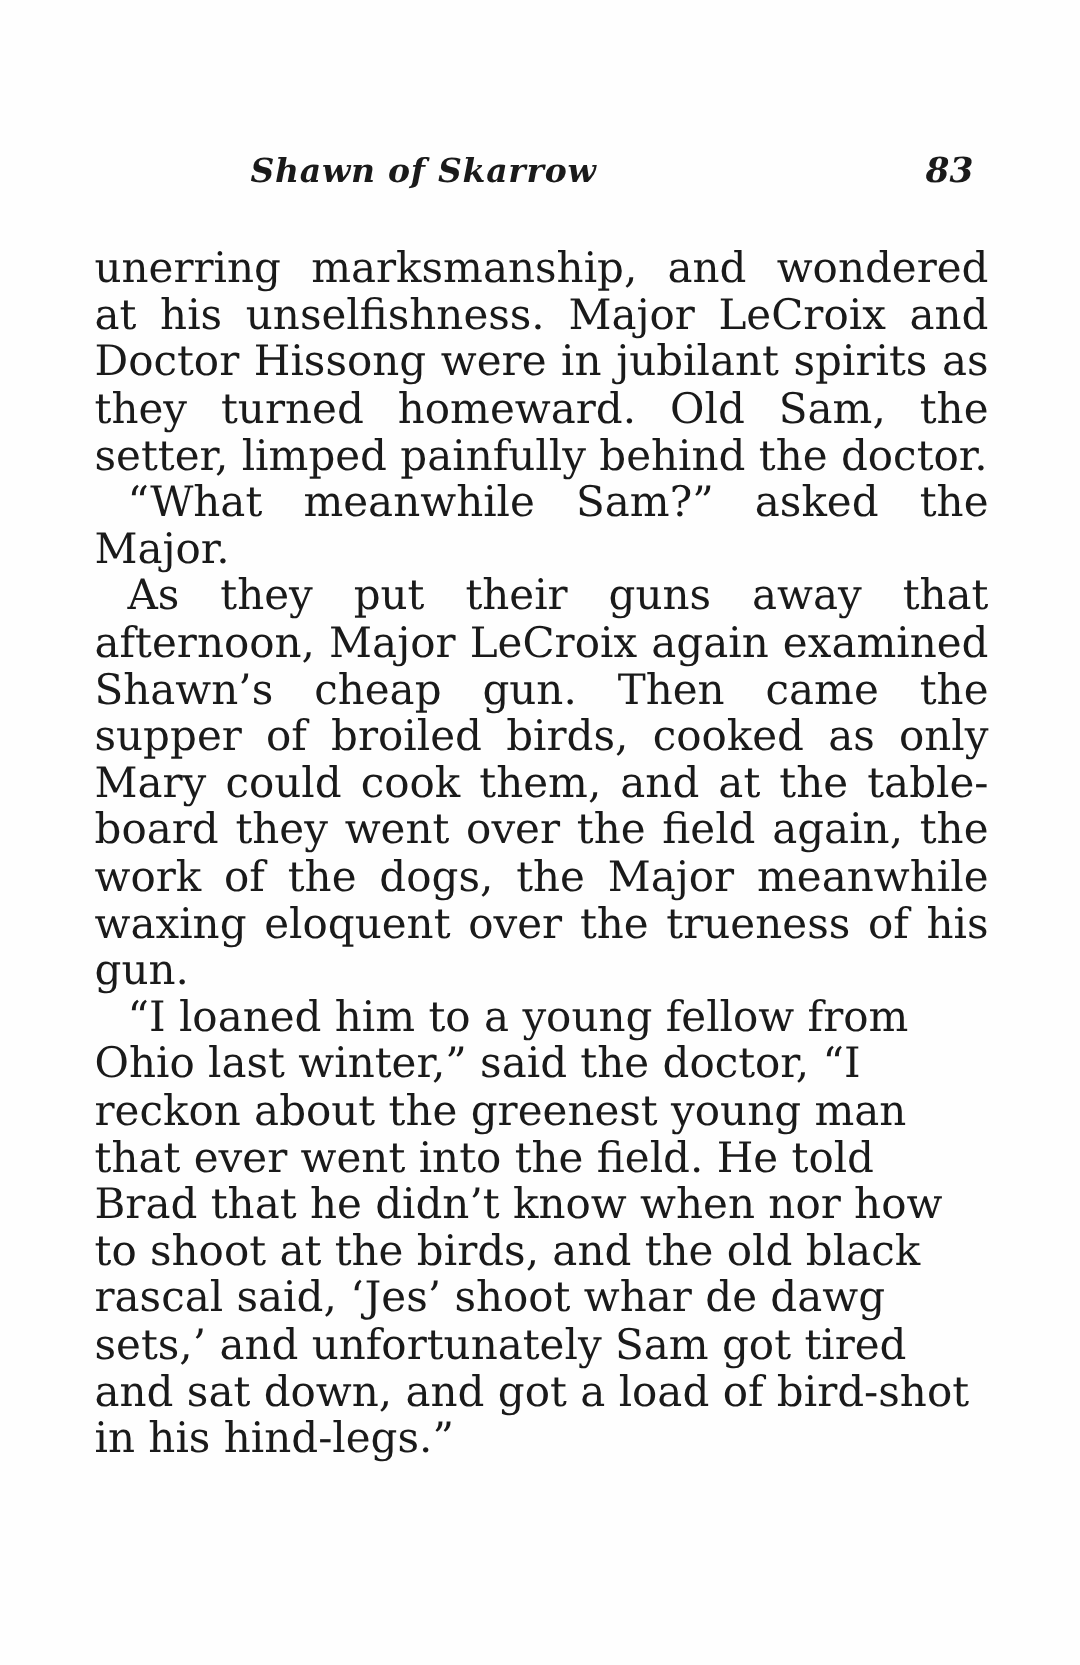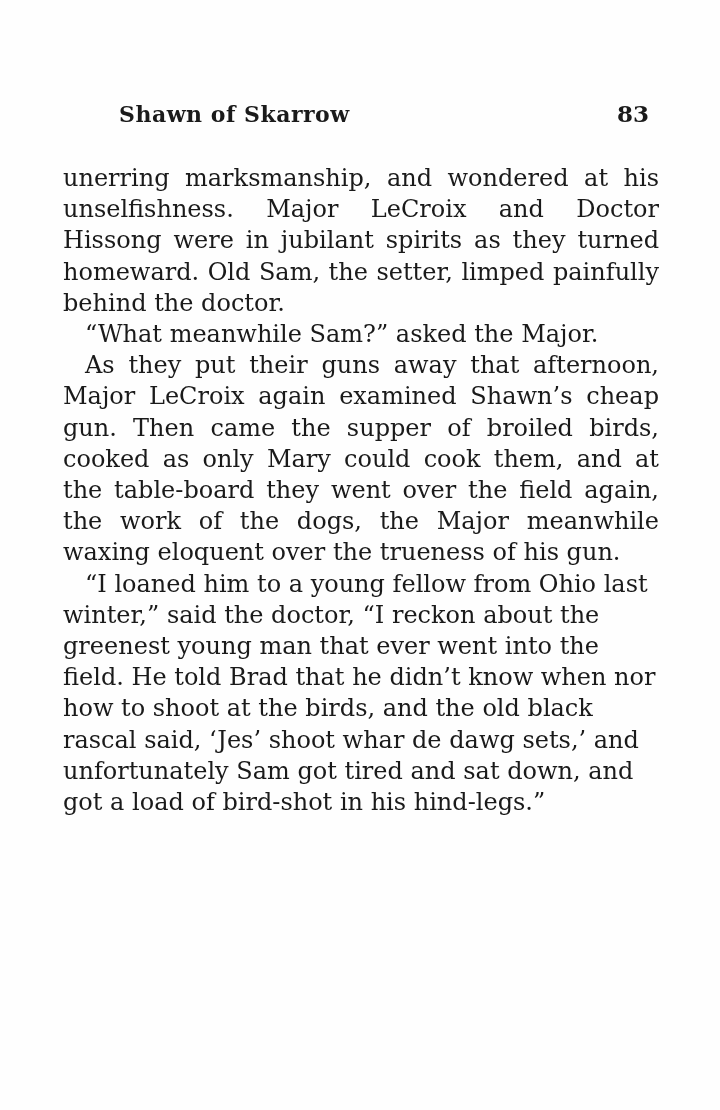--- a/index.html
+++ b/index.html
@@ -26,38 +26,40 @@
     position: absolute;
     left: 63px;
     top: 100px;
     width: 594px;
     display: flex;
     align-items: baseline;
     justify-content: flex-start;
   }
   .running-title {
     font-family: "DejaVu Serif", serif;
+    font-style: italic;
     font-weight: bold;
     font-size: 22px;
     letter-spacing: 0.5px;
-    margin-left: 56px;
+    margin-left: 104px;
   }
   .page-number {
     font-family: "DejaVu Serif", serif;
     font-weight: bold;
     font-size: 23px;
     margin-left: auto;
     padding-right: 8px;
+    font-style: italic;
   }
   .body-text {
     position: absolute;
     left: 63px;
     top: 163px;
     width: 596px;
-    font-size: 24px;
+    font-size: 28px;
     line-height: 31.2px;
     text-align: justify;
     text-justify: inter-word;
     -webkit-hyphens: none;
     hyphens: none;
   }
   .body-text p {
     margin: 0;
     text-indent: 0;
   }

